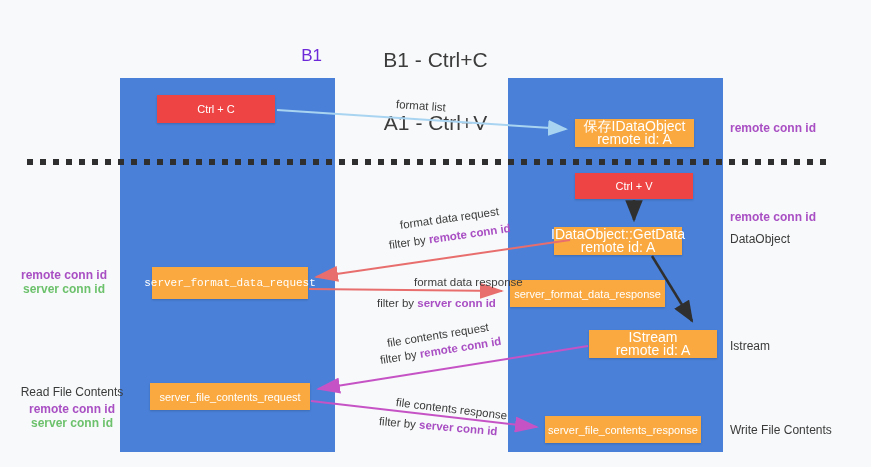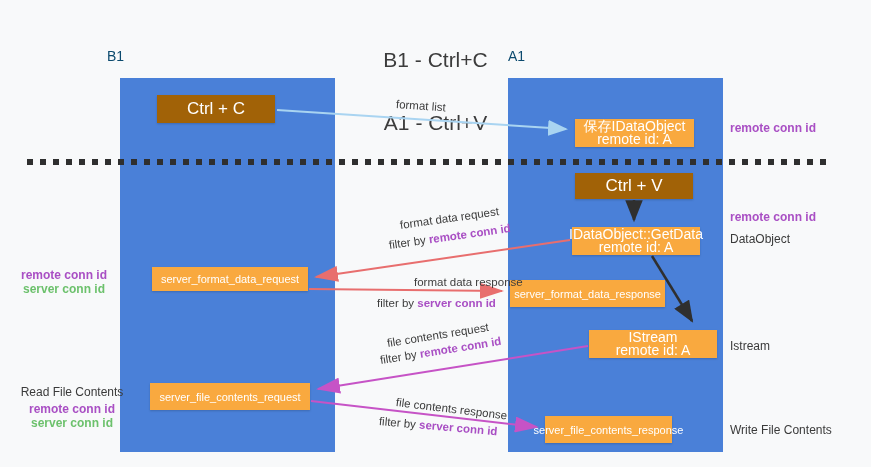--- a/index.html
+++ b/index.html
@@ -2,30 +2,30 @@
 <html><head>
 <meta charset="utf-8">
 <style>
   html,body{margin:0;padding:0;}
   body{background:#e9e9e9;font-family:"Liberation Sans",sans-serif;}
   #canvas{position:relative;width:871px;height:467px;background:#f8f9fa;overflow:hidden;}
 
   .title{position:absolute;left:0;top:7px;width:871px;text-align:center;
          font-size:21px;line-height:21px;color:#3c3c3c;white-space:pre;}
 
-  .lane-header{position:absolute;text-align:left;font-size:14px;line-height:14px;color:#0c4a6e;z-index:1;}
+  .lane-header{position:absolute;text-align:right;font-size:17px;line-height:14px;color:#6d28d9;z-index:1;}
   .lane{position:absolute;top:78px;width:215px;height:374px;background:#4a80d8;z-index:1;}
 
   .dashline{position:absolute;left:27px;top:159px;width:805px;height:6px;z-index:2;
             background:repeating-linear-gradient(90deg,#2f2f2f 0 6px,transparent 6px 13px);}
 
   .node{position:absolute;z-index:3;display:flex;flex-direction:column;align-items:center;
         justify-content:center;color:#fff;text-align:center;white-space:nowrap;
         box-shadow:0 1px 2px rgba(0,0,0,0.18);}
-  .node.green{background:#a16207;font-size:17px;}
+  .node.green{background:#ef4444;font-size:11px;}
   .node.orange{background:#f9a93f;font-size:11px;}
   .node .l2line{font-size:14px;line-height:13px;}
 
   .elabel{position:absolute;z-index:5;font-size:11.5px;color:#3d3d3d;white-space:nowrap;transform-origin:left center;}
   .elabel .key{font-weight:bold;}
   .purple{color:#a94fc4;}
   .greenkey{color:#6cc16c;font-weight:bold;}
   .side{position:absolute;z-index:5;font-size:12px;color:#3a3a3a;white-space:nowrap;}
   .side.bold-purple{color:#a94fc4;font-weight:bold;}
   .leftblock{position:absolute;z-index:5;text-align:center;font-size:12px;line-height:14px;font-weight:bold;white-space:nowrap;}
@@ -38,64 +38,63 @@
 
   <div class="title">
     <div>B1 - Ctrl+C</div>
     <div>A1 - Ctrl+V</div>
   </div>
 
   <div class="lane-header" style="left:107px;top:49px;width:215px;">
     <div>B1</div>
   </div>
   <div class="lane-header" style="left:508px;top:49px;width:215px;">
-    <div>A1</div>
   </div>
 
   <div class="lane" style="left:120px;"></div>
   <div class="lane" style="left:508px;"></div>
 
   <div class="dashline"></div>
 
   <div class="node green" style="left:157px;top:95px;width:118px;height:28px;">
     <span>Ctrl + C</span>
   </div>
 
   <div class="node orange" style="left:575px;top:119px;width:119px;height:28px;">
     <span class="l2line">保存IDataObject</span>
     <span class="l2line">remote id: A</span>
   </div>
 
   <div class="node green" style="left:575px;top:173px;width:118px;height:26px;">
     <span>Ctrl + V</span>
   </div>
 
-  <div class="node orange" style="left:572px;top:227px;width:128px;height:28px;">
+  <div class="node orange" style="left:554px;top:227px;width:128px;height:28px;">
     <span class="l2line">IDataObject::GetData</span>
     <span class="l2line">remote id: A</span>
   </div>
 
-  <div class="node orange" style="left:152px;top:267px;width:156px;height:24px;">
+  <div class="node orange" style="left:152px;top:267px;width:156px;height:32px;font-family:Liberation Mono, monospace;">
     <span>server_format_data_request</span>
   </div>
 
   <div class="node orange" style="left:510px;top:280px;width:155px;height:27px;justify-content:center;">
     <span>server_format_data_response</span>
   </div>
 
   <div class="node orange" style="left:589px;top:330px;width:128px;height:28px;">
     <span class="l2line">IStream</span>
     <span class="l2line">remote id: A</span>
   </div>
 
   <div class="node orange" style="left:150px;top:383px;width:160px;height:27px;justify-content:center;">
     <span>server_file_contents_request</span>
   </div>
 
-  <div class="node orange" style="left:545px;top:416px;width:127px;height:27px;">
+  <div class="node orange" style="left:545px;top:416px;width:156px;height:27px;">
     <span>server_file_contents_response</span>
   </div>
 
   <svg class="arrows" width="871" height="467">
     <defs>
       <marker id="ah-blue" viewBox="0 0 10 8" refX="9" refY="4" markerWidth="10" markerHeight="8" orient="auto">
         <polygon points="0,0 10,4 0,8" fill="#a9d4f1"></polygon>
       </marker>
       <marker id="ah-black" viewBox="0 0 10 8" refX="9" refY="4" markerWidth="9" markerHeight="7" orient="auto">
         <polygon points="0,0 10,4 0,8" fill="#2f2f2f"></polygon>

